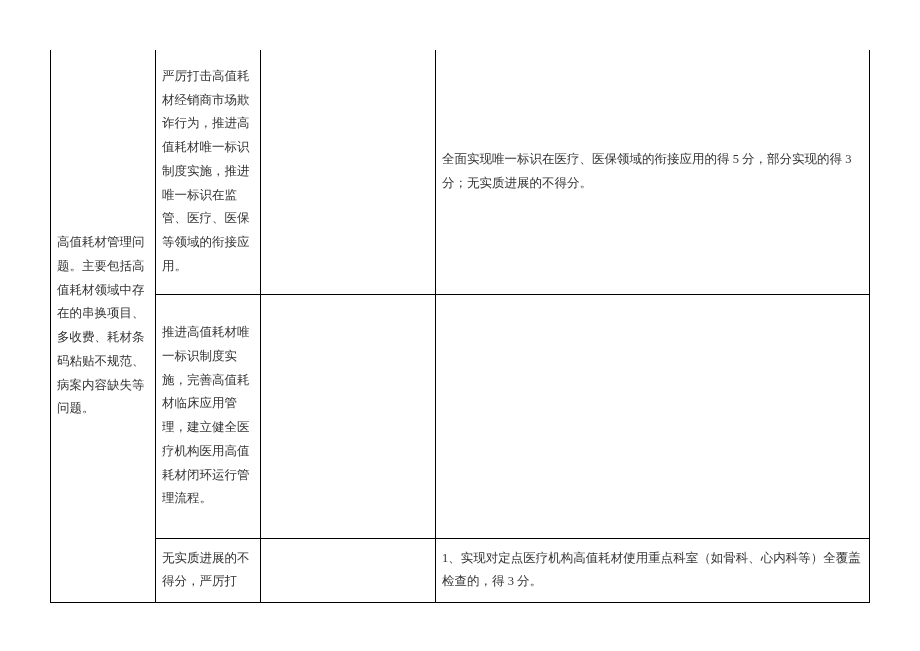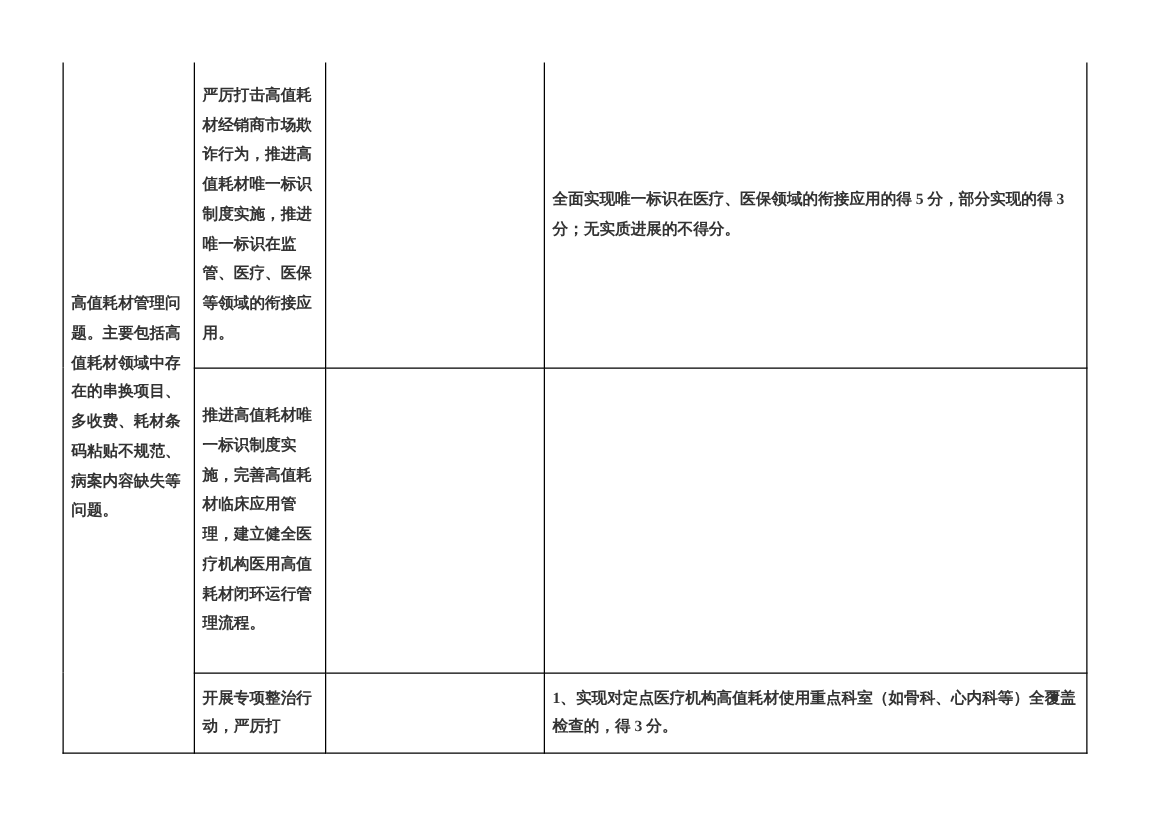--- a/index.html
+++ b/index.html
@@ -19,21 +19,20 @@
       width: 100%;
       table-layout: fixed;
     }
     .doc-table td {
       border: 1px solid #000000;
       padding: 8px 6px;
       vertical-align: middle;
       line-height: 1.9;
       font-size: 12.5px;
       color: #333333;
-      font-weight: bold;
     }
     .col1 {
       width: 105px;
     }
     .col2 {
       width: 105px;
     }
     .col3 {
       width: 175px;
     }
@@ -69,18 +68,18 @@
       <td class="row1-height no-top-border">严厉打击高值耗材经销商市场欺诈行为，推进高值耗材唯一标识制度实施，推进唯一标识在监管、医疗、医保等领域的衔接应用。</td>
       <td class="no-top-border"></td>
       <td class="no-top-border">全面实现唯一标识在医疗、医保领域的衔接应用的得 5 分，部分实现的得 3 分；无实质进展的不得分。</td>
     </tr>
     <tr>
       <td class="row2-height">推进高值耗材唯一标识制度实施，完善高值耗材临床应用管理，建立健全医疗机构医用高值耗材闭环运行管理流程。</td>
       <td></td>
       <td></td>
     </tr>
     <tr>
-      <td class="row3-height">开展专项整治行动，严厉打</td>
+      <td class="row3-height">无实质进展的不得分，严厉打</td>
       <td></td>
       <td>1、实现对定点医疗机构高值耗材使用重点科室（如骨科、心内科等）全覆盖检查的，得 3 分。</td>
     </tr>
   </tbody>
 </table>
 
 </body></html>

